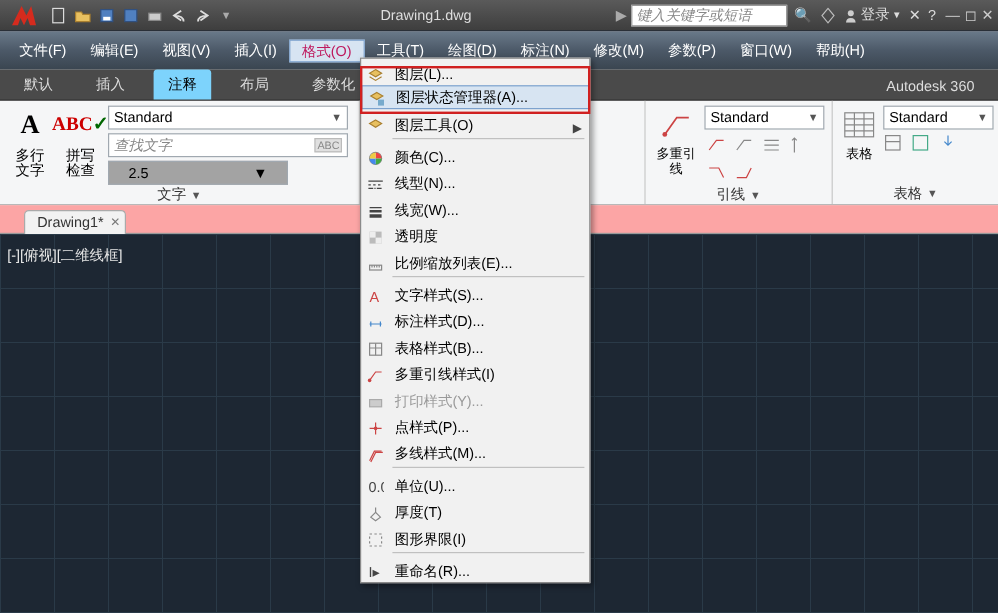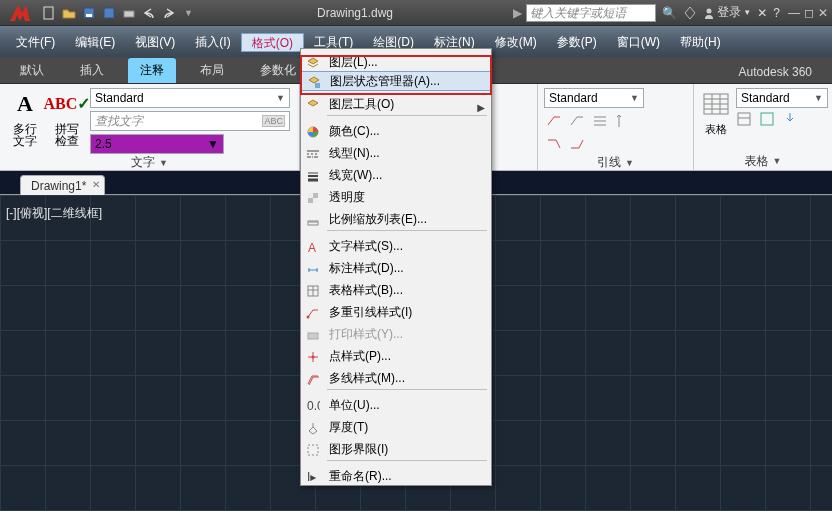--- a/index.html
+++ b/index.html
@@ -25,24 +25,24 @@
 .panel{border-right:1px solid #c8c8c8;padding:4px 6px 0 6px;display:flex;flex-direction:column;position:relative}
 .panel-body{flex:1;display:flex;gap:4px;align-items:flex-start}
 .panel-title{text-align:center;height:18px;display:flex;align-items:center;justify-content:center;gap:4px;color:#333;font-size:11px;cursor:pointer}
 .panel-title .dd{font-size:9px;color:#555}
 .bigbtn{display:flex;flex-direction:column;align-items:center;width:38px;gap:3px;cursor:pointer}
 .bigbtn .icn{width:32px;height:32px;display:flex;align-items:center;justify-content:center;font-size:22px;font-weight:bold;font-family:'Times New Roman',serif}
 .bigbtn .lbl{text-align:center;line-height:12px;font-size:11px}
 .text-panel-right{display:flex;flex-direction:column;gap:3px;width:200px}
 .combo{height:20px;border:1px solid #a0a8b0;background:#fff;display:flex;align-items:center;padding:0 4px;justify-content:space-between;cursor:pointer}
 .combo .dd{font-size:9px;color:#555}
-.combo-sm{height:20px;border:1px solid #a0a8b0;background:#a21caf;width:134px;display:flex;align-items:center;padding:0 4px;justify-content:space-between;cursor:pointer}
+.combo-sm{height:20px;border:1px solid #a0a8b0;background:#a3a3a3;width:150px;display:flex;align-items:center;padding:0 16px;justify-content:space-between;cursor:pointer}
 .mini-grid{display:flex;flex-wrap:wrap;width:92px;gap:3px}
 .mini-grid .mi{width:20px;height:20px;cursor:pointer;display:flex;align-items:center;justify-content:center}
-.filetabs{height:24px;background:#0f172a;display:flex;align-items:flex-start;padding:4px 8px 0 20px;border-bottom:1px solid #9a9a9a}
+.filetabs{height:24px;background:#fca5a5;display:flex;align-items:center;padding:4px 8px 0 20px;border-bottom:1px solid #9a9a9a}
 .filetab{background:#f2f2f2;border:1px solid #aaa;border-bottom:none;border-top-left-radius:4px;border-top-right-radius:4px;padding:2px 18px 2px 10px;color:#333;cursor:pointer;position:relative;height:20px;display:flex;align-items:center}
 .filetab .close{position:absolute;right:4px;top:3px;font-size:10px;color:#777}
 .viewport{position:relative;background:#1d2733;height:327px}
 .grid-lines{position:absolute;inset:0;background-image:linear-gradient(#2a3a48 1px,transparent 1px),linear-gradient(90deg,#2a3a48 1px,transparent 1px);background-size:45px 45px}
 .vp-label{position:absolute;top:10px;left:6px;color:#e6e6e6;font-size:12px}
 .dropdown{position:absolute;top:48px;left:300px;width:192px;background:#f1f1f1;border:1px solid #8a8a8a;box-shadow:2px 2px 5px rgba(0,0,0,0.4);z-index:100}
 .dd-item{height:22px;display:flex;align-items:flex-end;padding:0 6px 0 4px;gap:8px;cursor:pointer;color:#000}
 .dd-item.hover{background:#d7e4f2;border:1px solid #7da2ce;height:20px}
 .dd-item.disabled{color:#9a9a9a}
 .dd-item .arrow{margin-left:auto;font-size:10px;color:#444}
@@ -185,20 +185,29 @@
     <div class="panel-title">
       <span>文字</span>
         <span class="dd">▼</span>
     </div>
   </div>
 
   <div class="panel" style="width:238px"></div>
 
   <div class="panel" style="width:156px">
     <div class="panel-body">
+      <div class="bigbtn" style="width:46px">
+        <div class="icn">
+            <svg width="28" height="28">
+              <path d="M4 22 L14 8 L24 8" fill="none" stroke="#c44" stroke-width="1.5"></path>
+              <circle cx="4" cy="22" r="2" fill="#c44"></circle>
+            </svg>
+          </div>
+        <div class="lbl">多重引线</div>
+      </div>
       <div style="display:flex;flex-direction:column;gap:3px">
         <div class="combo" style="width:100px">
           <span>Standard</span>
             <span class="dd">▼</span>
         </div>
         <div class="mini-grid">
           <div class="mi">
               <svg width="16" height="16">
                 <path d="M2 12 L8 4 L14 4" stroke="#c44" fill="none"></path>
               </svg>

